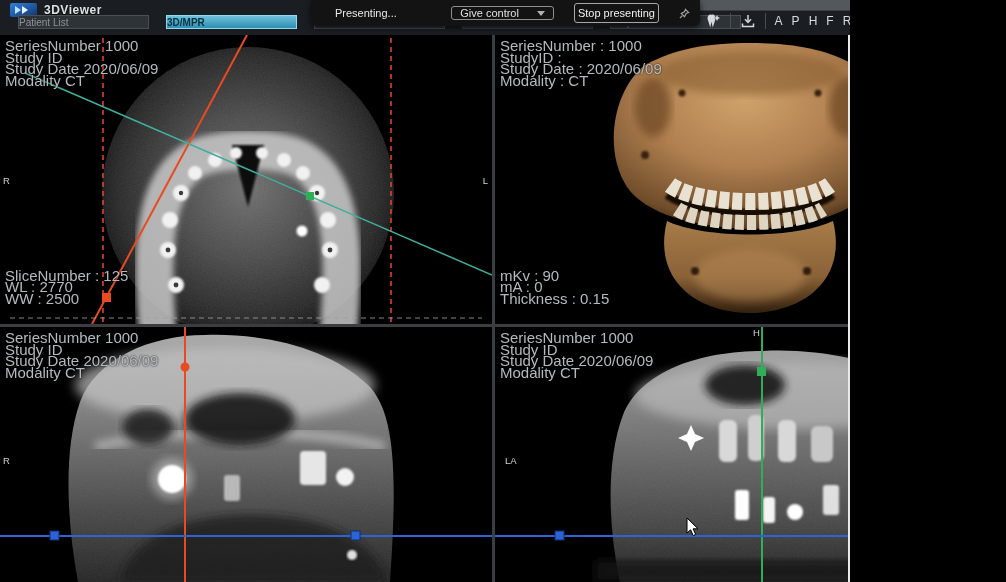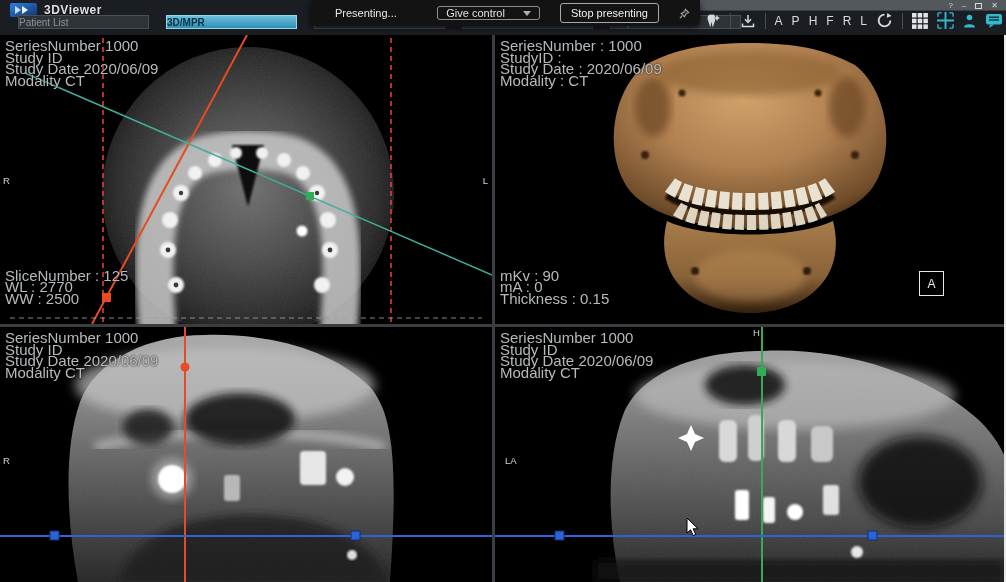--- a/index.html
+++ b/index.html
@@ -1,18 +1,18 @@
 <!DOCTYPE html>
 <html><head>
 <meta charset="utf-8">
 <style>
   * { box-sizing: border-box; margin: 0; padding: 0; }
   html,body { background:#000; }
   body { font-family:"Liberation Sans", sans-serif; }
-  .stage { position:relative; width:1006px; height:582px; background:#fde047; overflow:hidden; }
+  .stage { position:relative; width:850px; height:582px; background:#fde047; overflow:hidden; }
 
   
   .header { position:absolute; left:0; top:0; width:1006px; height:35px; background:#1a1d22; z-index:10; }
   .titlebar-strip { position:absolute; right:0; top:0; width:370px; height:11px; background:#53585d; border-bottom:1px solid #3a3e42; }
   .win-controls { position:absolute; right:8px; top:0; height:11px; display:flex; gap:9px; align-items:center; z-index:12; }
   .win-controls span { color:#d8d8d8; font-size:8px; line-height:8px; cursor:default; }
   .win-max-box { width:7px; height:6px; border:1px solid #d8d8d8; display:inline-block; }
   .logo-wrap { position:absolute; left:10px; top:3px; display:flex; align-items:center; gap:7px; }
   .logo-text { color:#dfe3e6; font-size:12px; font-weight:bold; letter-spacing:.5px; text-shadow:0 1px 1px #000; }
 
@@ -29,21 +29,21 @@
 
   
   .presenting-bar { position:absolute; left:311px; top:0; width:389px; height:26px; background:#131313;
         border-radius:0 0 6px 6px; display:flex; align-items:center; padding:0 10px 0 24px; gap:20px;
         box-shadow:0 2px 6px rgba(0,0,0,.7); z-index:30; }
   .presenting-status { color:#e8e8e8; font-size:11px; }
   .presenting-spacer { flex:1; }
   .btn-give { display:inline-flex; align-items:center; gap:18px; border:1px solid #8f8f8f; border-radius:3px;
         padding:0 8px; color:#e0e0e0; font-size:11px; background:transparent; cursor:pointer; }
   .chev-down { width:0; height:0; border-left:4px solid transparent; border-right:4px solid transparent; border-top:5px solid #b0b0b0; }
-  .btn-stop { border:1px solid #a8a8a8; border-radius:3px; padding:3px 10px; color:#f0f0f0; font-size:11px; background:transparent; cursor:pointer; }
+  .btn-stop { border:1px solid #a8a8a8; border-radius:3px; padding:3px 3px; color:#f0f0f0; font-size:11px; background:transparent; cursor:pointer; }
 
   
   .main { position:absolute; left:0; top:35px; width:1006px; height:547px; background:#000; }
   .divider-v { position:absolute; left:492px; top:35px; width:3px; height:547px; background:#3a3e43; z-index:6; }
   .divider-h { position:absolute; left:0; top:324px; width:1006px; height:3px; background:#3a3e43; z-index:6; }
   .edge-highlight { position:absolute; right:0; top:35px; width:2px; height:547px; background:#e9e9e9; z-index:7; }
 
   .vp { position:absolute; background:#000; overflow:hidden; }
   .vp svg.vp-img { position:absolute; left:0; top:0; }
   .vp-q1 { left:0; top:35px; width:492px; height:289px; }

